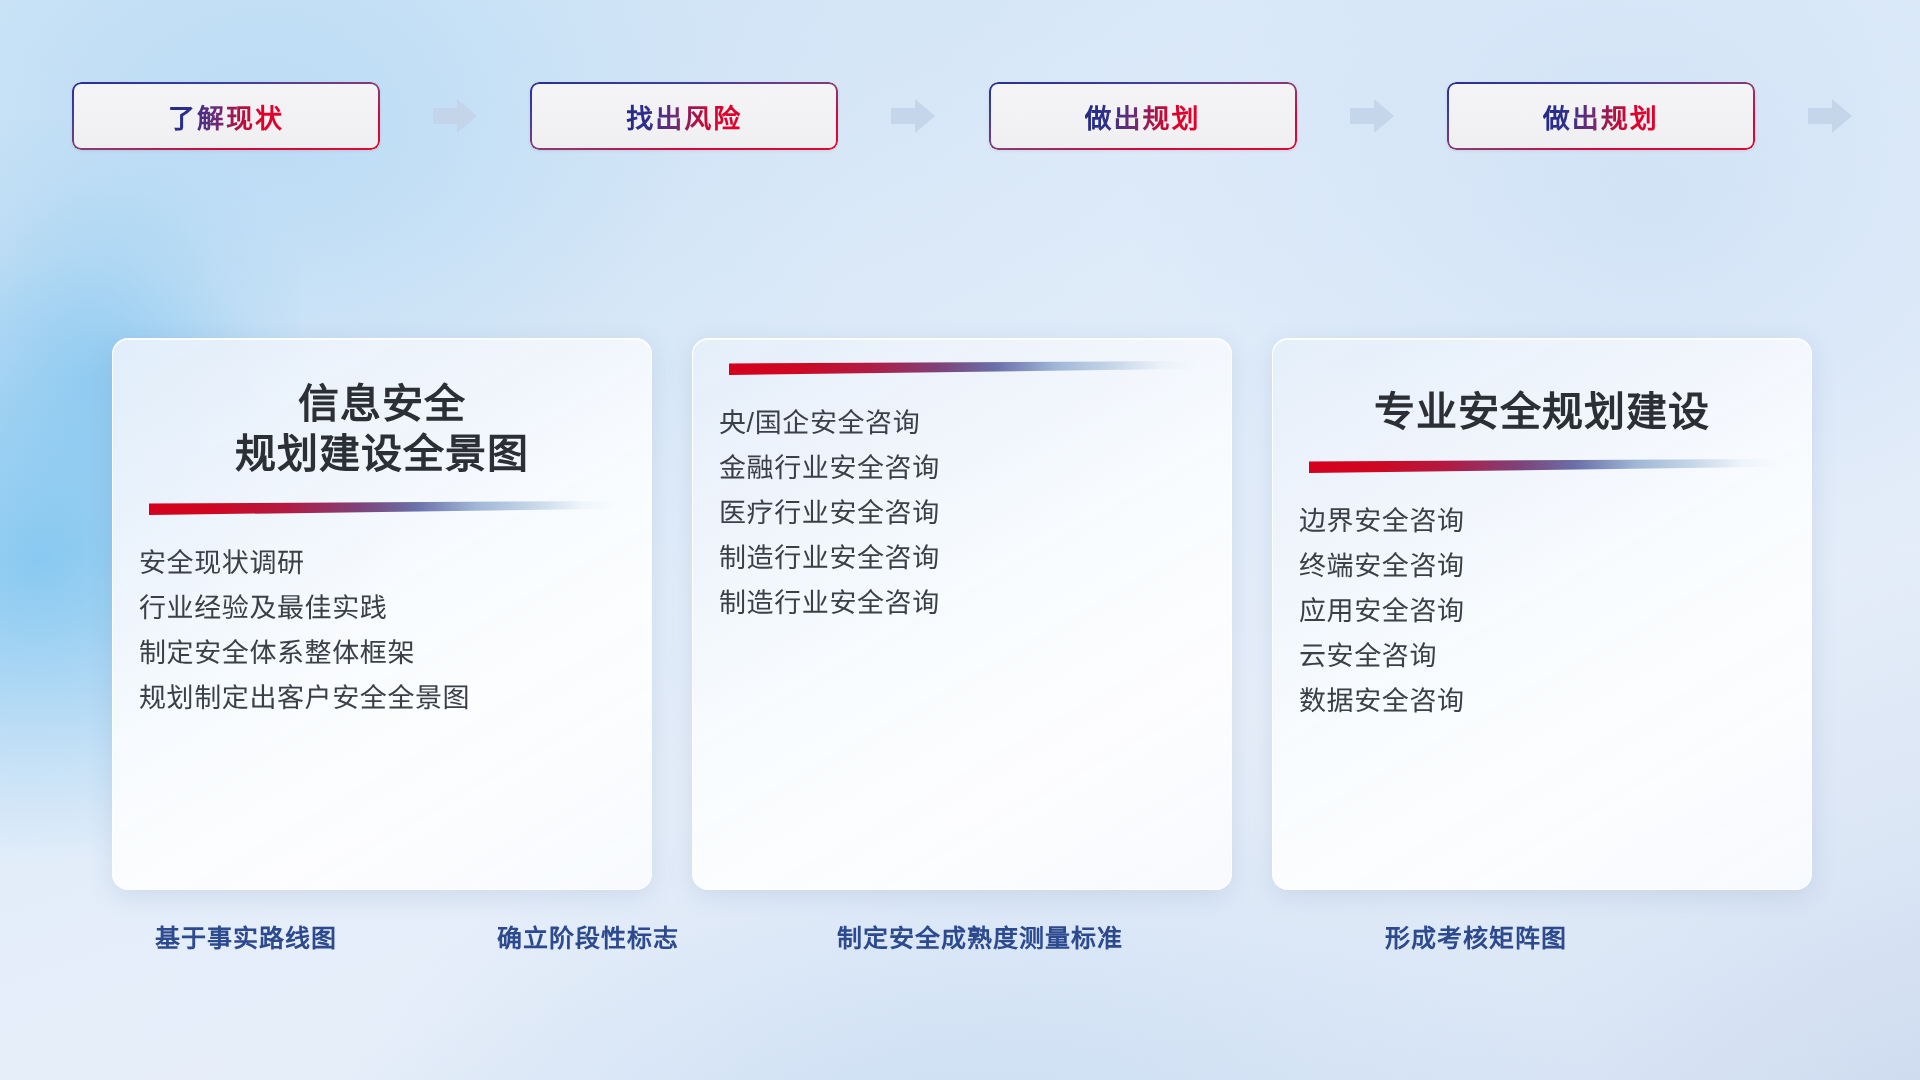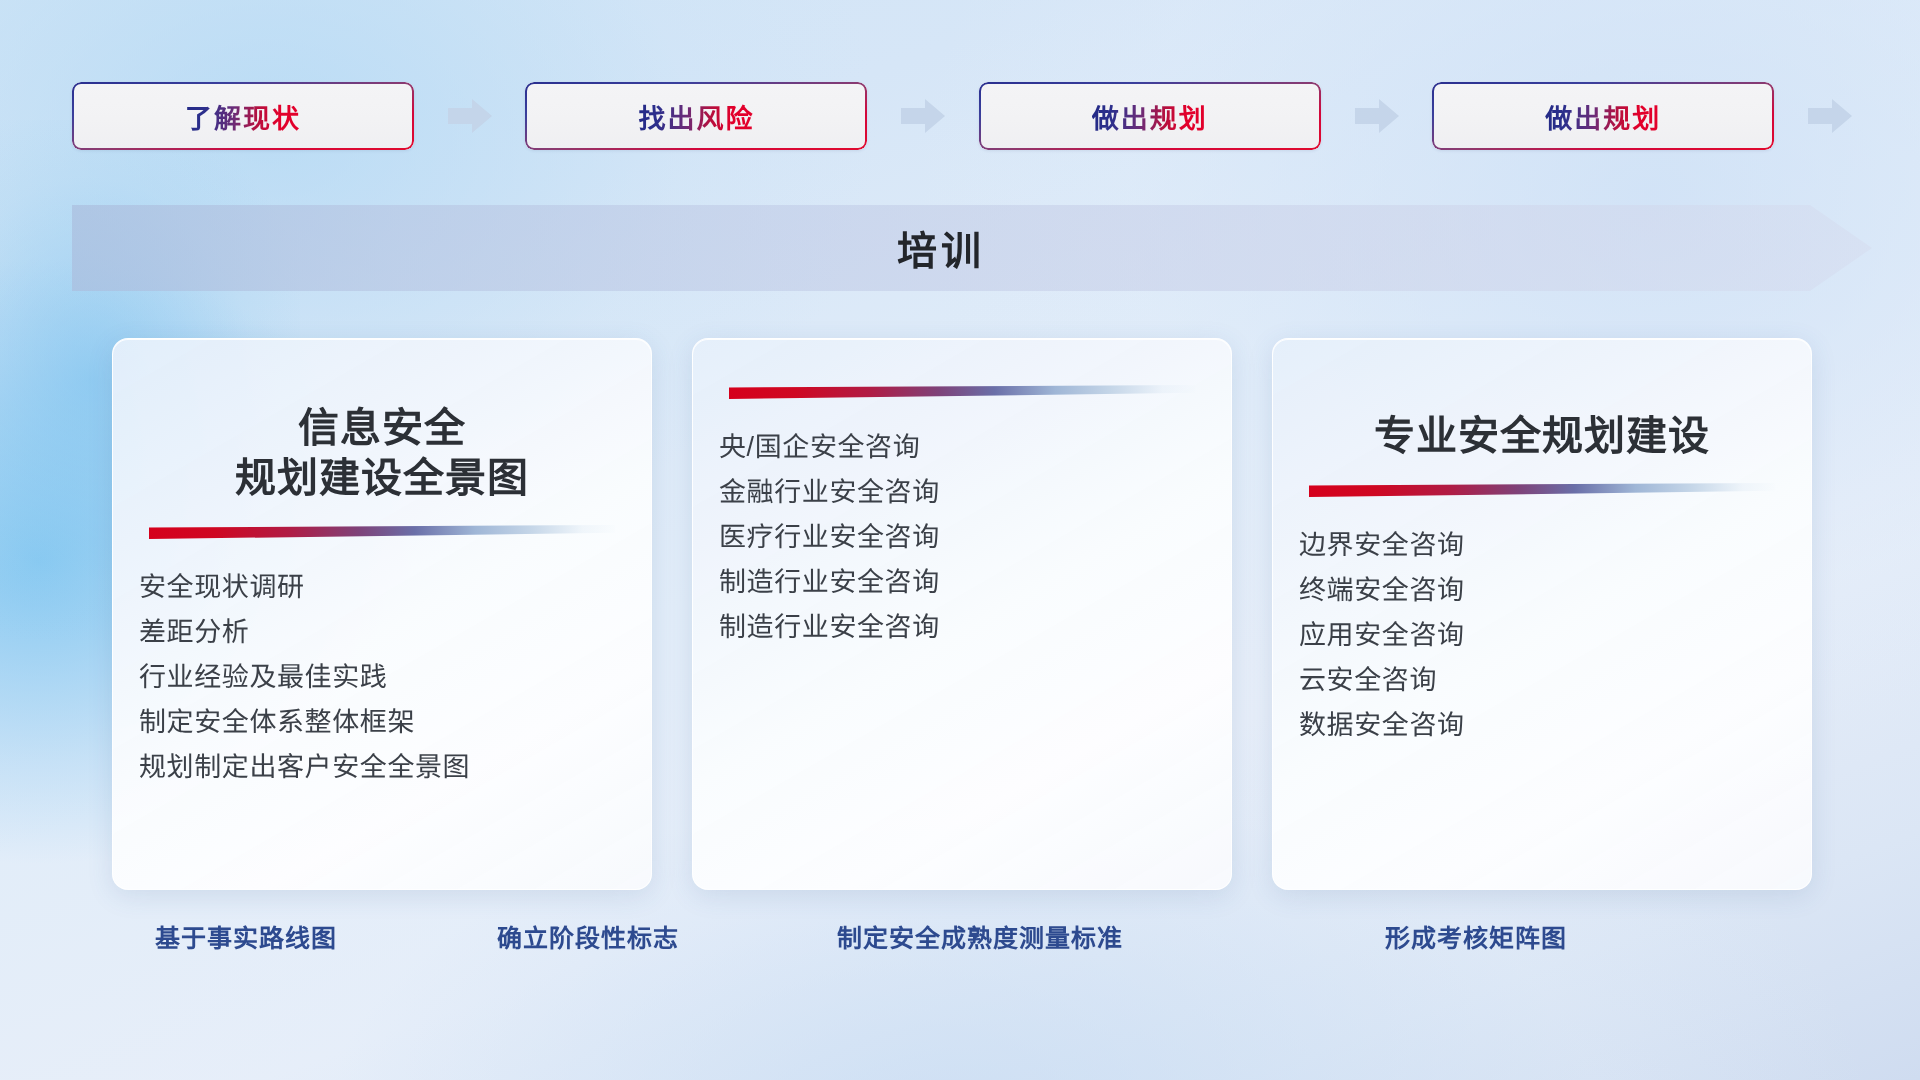--- a/index.html
+++ b/index.html
@@ -40,21 +40,21 @@
     left: 72px;
     top: 78px;
     width: 1780px;
     height: 76px;
     display: flex;
     align-items: center;
     justify-content: space-between;
   }
   .proc-box {
     position: relative;
-    width: 342px;
+    width: 308px;
     height: 68px;
     border-radius: 9px;
     background: linear-gradient(180deg, #f4f4f6 0%, #f2f2f4 55%, #efeff2 100%);
     display: flex;
     align-items: center;
     justify-content: center;
     box-sizing: border-box;
     box-shadow: 0 1px 3px rgba(40,70,120,0.10);
   }
   
@@ -173,21 +173,20 @@
   .card-inner {
     position: relative;
     z-index: 1;
     width: 100%;
     height: 100%;
     display: flex;
     flex-direction: column;
     align-items: center;
     box-sizing: border-box;
     padding: 0 26px;
-    margin-top: 24px;
   }
   .card-title {
     margin-top: 48px;
     font-size: 41px;
     font-weight: 700;
     color: #2c3036;
     text-align: center;
     line-height: 1.22;
     letter-spacing: 1px;
     white-space: pre-line;
@@ -292,37 +291,32 @@
     </div>
     <div class="proc-arrow">
       <svg width="44" height="34" viewBox="0 0 44 34" aria-hidden="true">
         <path d="M0 9 L24 9 L24 0 L44 17 L24 34 L24 25 L0 25 Z" fill="#c3d4e8" opacity="0.92"></path>
       </svg>
     </div>
 
 
   </div>
 
-  <div class="banner">
-    <div class="banner-shape"></div>
-    <div class="banner-title">培训</div>
-  </div>
 
   <div class="cards">
 
     <div class="card">
       <div class="card-inner">
         <div class="card-title two-line">信息安全
 规划建设全景图</div>
         <div class="divider">
           <div class="divider-bar"></div>
         </div>
         <ul class="card-list">
           <li>安全现状调研</li>
-          <li>差距分析</li>
           <li>行业经验及最佳实践</li>
           <li>制定安全体系整体框架</li>
           <li>规划制定出客户安全全景图</li>
         </ul>
       </div>
     </div>
 
     <div class="card">
       <div class="card-inner">
         <div class="divider">

